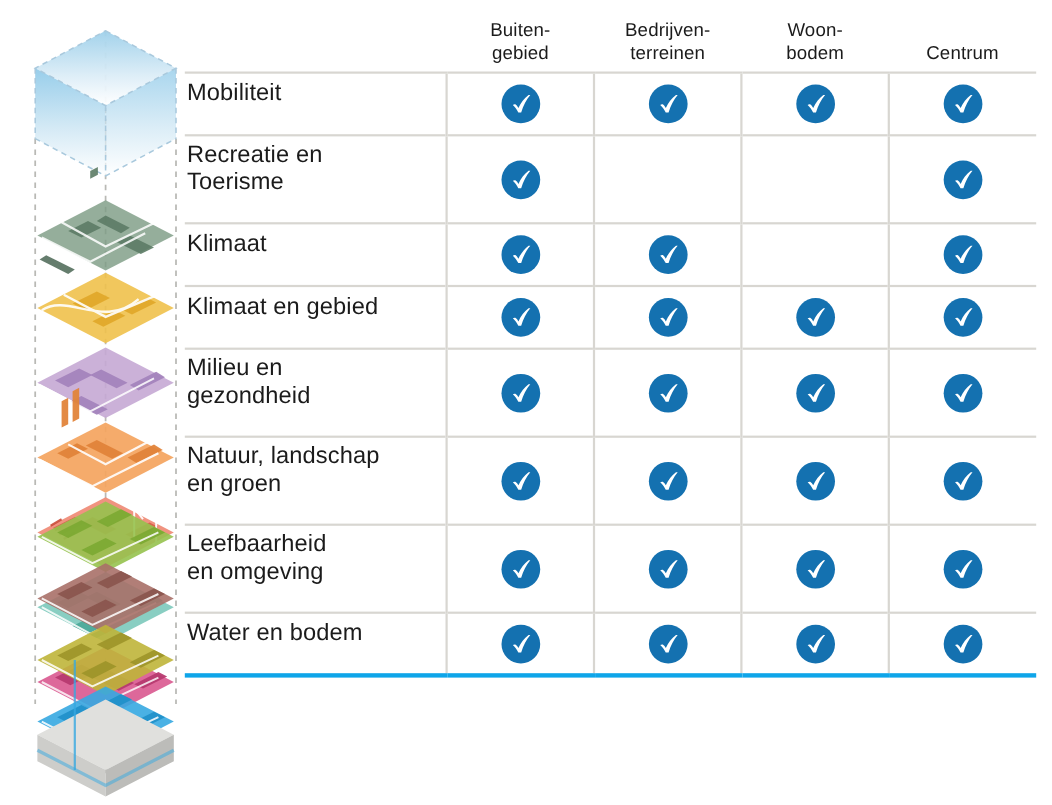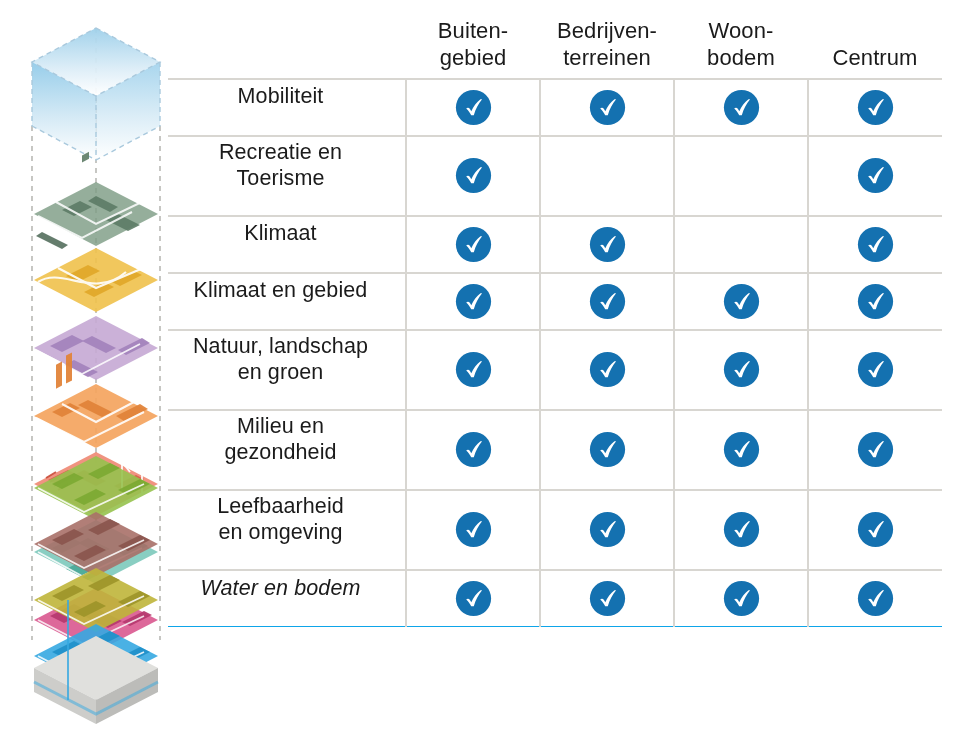--- a/index.html
+++ b/index.html
@@ -43,46 +43,46 @@
   
   thead th {
     padding: 0 0 6px 0;
     vertical-align: bottom;
     font-weight: normal;
     border: 0;
     background: transparent;
   }
   th.label-head { border: 0; }
   .hdr {
-    font-size: 22px;
+    font-size: 17px;
     line-height: 1.22;
     color: #1b1b1b;
     text-align: center;
     letter-spacing: 0.1px;
     padding: 0 4px;
     white-space: pre-line;
   }
 
   
   tbody td {
     border-top: 2px solid #d8d6d1;
     height: 57px;
     padding: 0;
     vertical-align: middle;
   }
-  tbody tr:last-child td { border-bottom: 1px solid #0ea5e9; font-style: italic; }
+  tbody tr:last-child td { border-bottom: 4px solid #0ea5e9; }
 
   td.rowlabel {
     border-top: 2px solid #d8d6d1;
     padding: 2px 14px 22px 2px;
     font-size: 21.5px;
     line-height: 1.2;
     color: #1b1b1b;
     letter-spacing: 0.1px;
-    text-align: center;
+    text-align: left;
     white-space: pre-line;
   }
 
   td.cell {
     border-left: 2px solid #d8d6d1;
     text-align: center;
   }
 
   
   tr.tall td { height: 80px; }
@@ -453,62 +453,62 @@
   <span class="check">
     <svg viewBox="0 0 37 37" width="37" height="37" xmlns="http://www.w3.org/2000/svg">
       <circle cx="18.5" cy="18.5" r="17.6" fill="#1471b0"></circle>
       <path d="M11.2 19.4 c1.6-1.0 2.9-0.6 3.9 0.9 l1.2 1.9 c2.2-4.9 5.2-8.9 9.2-11.9 l1.6 0.0
                c-3.7 4.3 -6.4 9.6 -8.3 15.9 l-2.6 0.0 c-1.2-2.6 -2.8-4.9 -5.0-6.8 z" fill="#ffffff"></path>
     </svg>
   </span>
 </td>
           </tr>
           <tr class="tall">
+            <td class="rowlabel">Milieu en
+gezondheid</td>
+            <td class="cell">
+  <span class="check">
+    <svg viewBox="0 0 37 37" width="37" height="37" xmlns="http://www.w3.org/2000/svg">
+      <circle cx="18.5" cy="18.5" r="17.6" fill="#1471b0"></circle>
+      <path d="M11.2 19.4 c1.6-1.0 2.9-0.6 3.9 0.9 l1.2 1.9 c2.2-4.9 5.2-8.9 9.2-11.9 l1.6 0.0
+               c-3.7 4.3 -6.4 9.6 -8.3 15.9 l-2.6 0.0 c-1.2-2.6 -2.8-4.9 -5.0-6.8 z" fill="#ffffff"></path>
+    </svg>
+  </span>
+</td>
+            <td class="cell">
+  <span class="check">
+    <svg viewBox="0 0 37 37" width="37" height="37" xmlns="http://www.w3.org/2000/svg">
+      <circle cx="18.5" cy="18.5" r="17.6" fill="#1471b0"></circle>
+      <path d="M11.2 19.4 c1.6-1.0 2.9-0.6 3.9 0.9 l1.2 1.9 c2.2-4.9 5.2-8.9 9.2-11.9 l1.6 0.0
+               c-3.7 4.3 -6.4 9.6 -8.3 15.9 l-2.6 0.0 c-1.2-2.6 -2.8-4.9 -5.0-6.8 z" fill="#ffffff"></path>
+    </svg>
+  </span>
+</td>
+            <td class="cell">
+  <span class="check">
+    <svg viewBox="0 0 37 37" width="37" height="37" xmlns="http://www.w3.org/2000/svg">
+      <circle cx="18.5" cy="18.5" r="17.6" fill="#1471b0"></circle>
+      <path d="M11.2 19.4 c1.6-1.0 2.9-0.6 3.9 0.9 l1.2 1.9 c2.2-4.9 5.2-8.9 9.2-11.9 l1.6 0.0
+               c-3.7 4.3 -6.4 9.6 -8.3 15.9 l-2.6 0.0 c-1.2-2.6 -2.8-4.9 -5.0-6.8 z" fill="#ffffff"></path>
+    </svg>
+  </span>
+</td>
+            <td class="cell">
+  <span class="check">
+    <svg viewBox="0 0 37 37" width="37" height="37" xmlns="http://www.w3.org/2000/svg">
+      <circle cx="18.5" cy="18.5" r="17.6" fill="#1471b0"></circle>
+      <path d="M11.2 19.4 c1.6-1.0 2.9-0.6 3.9 0.9 l1.2 1.9 c2.2-4.9 5.2-8.9 9.2-11.9 l1.6 0.0
+               c-3.7 4.3 -6.4 9.6 -8.3 15.9 l-2.6 0.0 c-1.2-2.6 -2.8-4.9 -5.0-6.8 z" fill="#ffffff"></path>
+    </svg>
+  </span>
+</td>
+          </tr>
+          <tr class="tall">
             <td class="rowlabel">Natuur, landschap
 en groen</td>
-            <td class="cell">
-  <span class="check">
-    <svg viewBox="0 0 37 37" width="37" height="37" xmlns="http://www.w3.org/2000/svg">
-      <circle cx="18.5" cy="18.5" r="17.6" fill="#1471b0"></circle>
-      <path d="M11.2 19.4 c1.6-1.0 2.9-0.6 3.9 0.9 l1.2 1.9 c2.2-4.9 5.2-8.9 9.2-11.9 l1.6 0.0
-               c-3.7 4.3 -6.4 9.6 -8.3 15.9 l-2.6 0.0 c-1.2-2.6 -2.8-4.9 -5.0-6.8 z" fill="#ffffff"></path>
-    </svg>
-  </span>
-</td>
-            <td class="cell">
-  <span class="check">
-    <svg viewBox="0 0 37 37" width="37" height="37" xmlns="http://www.w3.org/2000/svg">
-      <circle cx="18.5" cy="18.5" r="17.6" fill="#1471b0"></circle>
-      <path d="M11.2 19.4 c1.6-1.0 2.9-0.6 3.9 0.9 l1.2 1.9 c2.2-4.9 5.2-8.9 9.2-11.9 l1.6 0.0
-               c-3.7 4.3 -6.4 9.6 -8.3 15.9 l-2.6 0.0 c-1.2-2.6 -2.8-4.9 -5.0-6.8 z" fill="#ffffff"></path>
-    </svg>
-  </span>
-</td>
-            <td class="cell">
-  <span class="check">
-    <svg viewBox="0 0 37 37" width="37" height="37" xmlns="http://www.w3.org/2000/svg">
-      <circle cx="18.5" cy="18.5" r="17.6" fill="#1471b0"></circle>
-      <path d="M11.2 19.4 c1.6-1.0 2.9-0.6 3.9 0.9 l1.2 1.9 c2.2-4.9 5.2-8.9 9.2-11.9 l1.6 0.0
-               c-3.7 4.3 -6.4 9.6 -8.3 15.9 l-2.6 0.0 c-1.2-2.6 -2.8-4.9 -5.0-6.8 z" fill="#ffffff"></path>
-    </svg>
-  </span>
-</td>
-            <td class="cell">
-  <span class="check">
-    <svg viewBox="0 0 37 37" width="37" height="37" xmlns="http://www.w3.org/2000/svg">
-      <circle cx="18.5" cy="18.5" r="17.6" fill="#1471b0"></circle>
-      <path d="M11.2 19.4 c1.6-1.0 2.9-0.6 3.9 0.9 l1.2 1.9 c2.2-4.9 5.2-8.9 9.2-11.9 l1.6 0.0
-               c-3.7 4.3 -6.4 9.6 -8.3 15.9 l-2.6 0.0 c-1.2-2.6 -2.8-4.9 -5.0-6.8 z" fill="#ffffff"></path>
-    </svg>
-  </span>
-</td>
-          </tr>
-          <tr class="tall">
-            <td class="rowlabel">Milieu en
-gezondheid</td>
             <td class="cell">
   <span class="check">
     <svg viewBox="0 0 37 37" width="37" height="37" xmlns="http://www.w3.org/2000/svg">
       <circle cx="18.5" cy="18.5" r="17.6" fill="#1471b0"></circle>
       <path d="M11.2 19.4 c1.6-1.0 2.9-0.6 3.9 0.9 l1.2 1.9 c2.2-4.9 5.2-8.9 9.2-11.9 l1.6 0.0
                c-3.7 4.3 -6.4 9.6 -8.3 15.9 l-2.6 0.0 c-1.2-2.6 -2.8-4.9 -5.0-6.8 z" fill="#ffffff"></path>
     </svg>
   </span>
 </td>
             <td class="cell">

